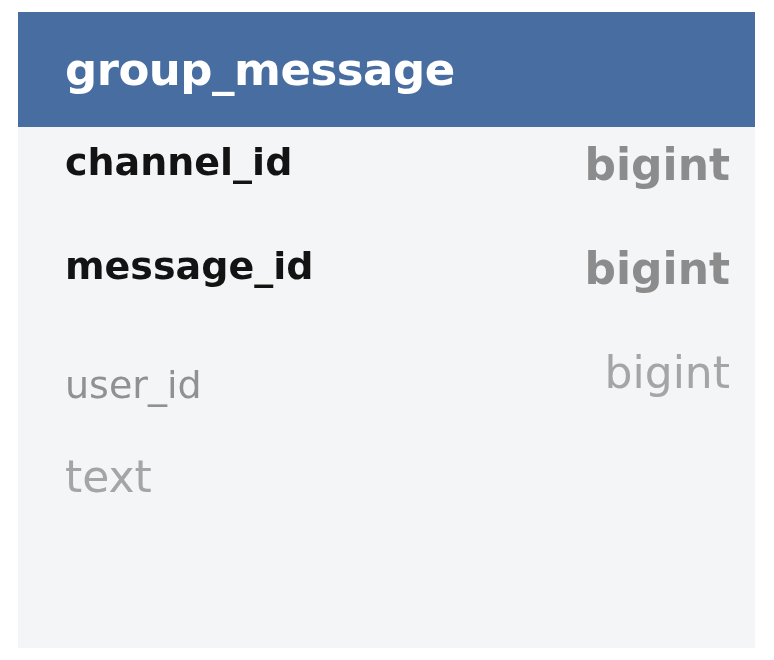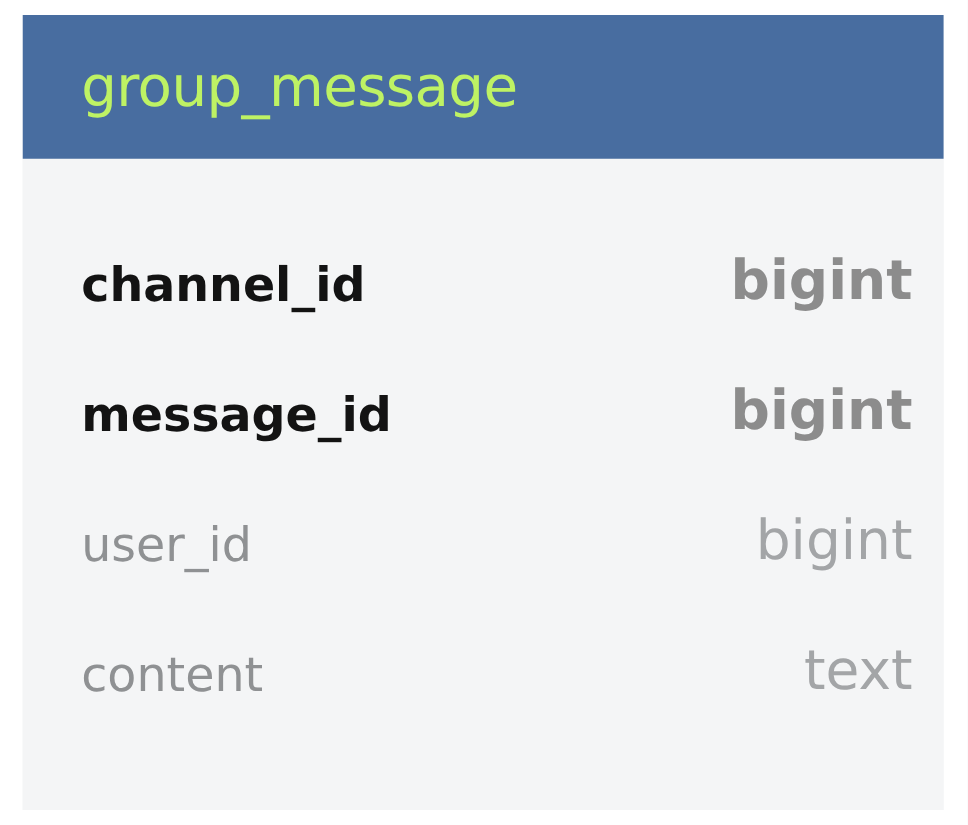--- a/index.html
+++ b/index.html
@@ -36,37 +36,37 @@
   .entity-header {
     height: 115px;
     background: #486da0;
     display: flex;
     align-items: center;
     padding-left: 47px;
     box-sizing: border-box;
   }
 
   .entity-title {
-    color: #bef264;
+    color: #ffffff;
     font-size: 45px;
-    font-weight: normal;
+    font-weight: bold;
     letter-spacing: -0.5px;
     line-height: 1;
     white-space: nowrap;
   }
 
   .entity-body {
     padding-top: 16px;
     box-sizing: border-box;
   }
 
   .attr-row {
     height: 104px;
     display: flex;
-    align-items: flex-end;
+    align-items: flex-start;
     justify-content: space-between;
     padding-left: 47px;
     padding-right: 25px;
     box-sizing: border-box;
   }
 
   .attr-name {
     font-size: 38px;
     line-height: 1;
     white-space: nowrap;
@@ -86,20 +86,21 @@
   }
   .attr-row.is-key .attr-type {
     color: #8c8c8c;
     font-weight: bold;
   }
 
   
   .attr-row.is-plain .attr-name {
     color: #8f9193;
     font-weight: normal;
+    margin-top: 15px;
   }
   .attr-row.is-plain .attr-type {
     color: #a3a5a7;
     font-weight: normal;
   }
 </style>
 </head>
 <body>
 
 <div class="canvas">
@@ -118,21 +119,20 @@
         </div>
         <div class="attr-row is-key">
           <span class="attr-name">message_id</span>
           <span class="attr-type">bigint</span>
         </div>
         <div class="attr-row is-plain">
           <span class="attr-name">user_id</span>
           <span class="attr-type">bigint</span>
         </div>
         <div class="attr-row is-plain">
-          <span class="attr-name">content</span>
           <span class="attr-type">text</span>
         </div>
         <div class="attr-row is-plain">
         </div>
       </div>
 
   </div>
 
 </div>
 

